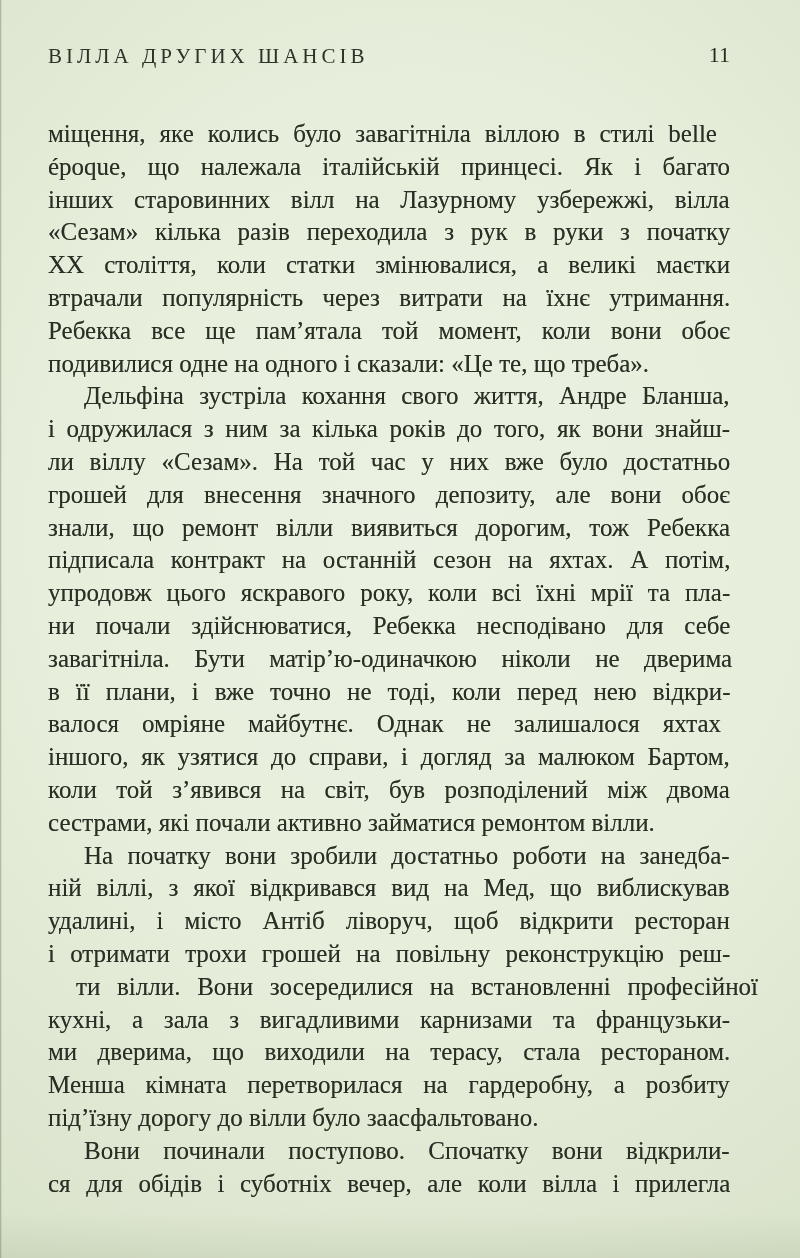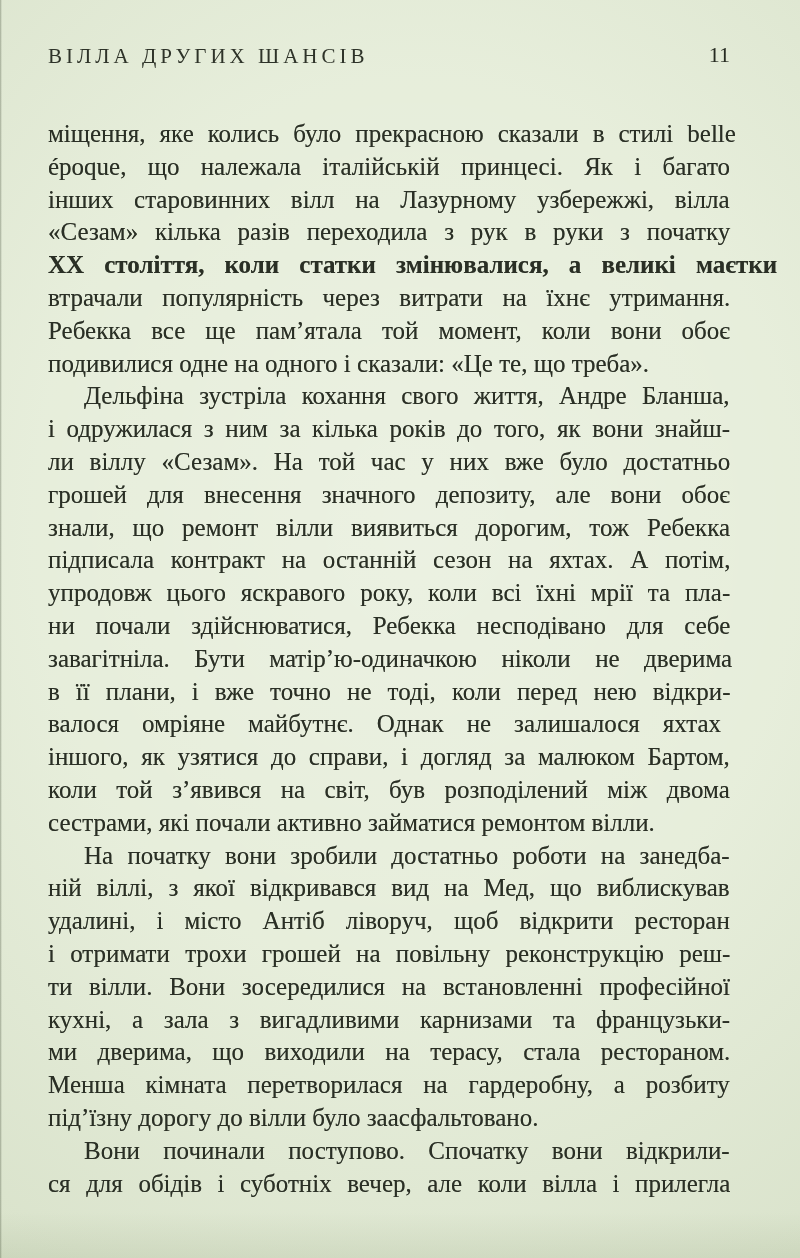--- a/index.html
+++ b/index.html
@@ -78,25 +78,25 @@
 </style>
 </head>
 <body>
 
 <div class="scan">
   <div class="page-header">
     <span class="running-title">ВІЛЛА ДРУГИХ ШАНСІВ</span>
     <span class="page-number">11</span>
   </div>
   <div class="text-block" id="text-block">
-      <div class="line"><span style="word-spacing: 7.75px;">міщення, яке колись було прекрасною сказали в стилі belle</span></div>
+      <div class="line"><span style="word-spacing: 7.75px;">міщення, яке колись було завагітніла віллою в стилі belle</span></div>
       <div class="line"><span style="word-spacing: 15px;">époque, що належала італійській принцесі. Як і багато</span></div>
       <div class="line"><span style="word-spacing: 14.3333px;">інших старовинних вілл на Лазурному узбережжі, вілла</span></div>
       <div class="line"><span style="word-spacing: 10.5556px;">«Сезам» кілька разів переходила з рук в руки з початку</span></div>
-      <div class="line"><span style="word-spacing: 13.8571px; font-weight: bold;">ХХ століття, коли статки змінювалися, а великі маєтки</span></div>
+      <div class="line"><span style="word-spacing: 13.8571px;">ХХ століття, коли статки змінювалися, а великі маєтки</span></div>
       <div class="line"><span style="word-spacing: 13.1667px;">втрачали популярність через витрати на їхнє утримання.</span></div>
       <div class="line"><span style="word-spacing: 13.75px;">Ребекка все ще пам’ятала той момент, коли вони обоє</span></div>
       <div class="line"><span>подивилися одне на одного і сказали: «Це те, що треба».</span></div>
       <div class="line" style="padding-left: 36px;"><span style="word-spacing: 9px;">Дельфіна зустріла кохання свого життя, Андре Бланша,</span></div>
       <div class="line"><span style="word-spacing: 5.36364px;">і одружилася з ним за кілька років до того, як вони знайш-</span></div>
       <div class="line"><span style="word-spacing: 9.5px;">ли віллу «Сезам». На той час у них вже було достатньо</span></div>
       <div class="line"><span style="word-spacing: 13.8571px;">грошей для внесення значного депозиту, але вони обоє</span></div>
       <div class="line"><span style="word-spacing: 11.5714px;">знали, що ремонт вілли виявиться дорогим, тож Ребекка</span></div>
       <div class="line"><span style="word-spacing: 10.375px;">підписала контракт на останній сезон на яхтах. А потім,</span></div>
       <div class="line"><span style="word-spacing: 8.55556px;">упродовж цього яскравого року, коли всі їхні мрії та пла-</span></div>
@@ -104,21 +104,21 @@
       <div class="line"><span style="word-spacing: 18.2px;">завагітніла. Бути матір’ю-одиначкою ніколи не дверима</span></div>
       <div class="line"><span style="word-spacing: 9.81818px;">в її плани, і вже точно не тоді, коли перед нею відкри-</span></div>
       <div class="line"><span style="word-spacing: 16.6667px;">валося омріяне майбутнє. Однак не залишалося яхтах</span></div>
       <div class="line"><span style="word-spacing: 6.44444px;">іншого, як узятися до справи, і догляд за малюком Бартом,</span></div>
       <div class="line"><span style="word-spacing: 13.125px;">коли той з’явився на світ, був розподілений між двома</span></div>
       <div class="line"><span>сестрами, які почали активно займатися ремонтом вілли.</span></div>
       <div class="line" style="padding-left: 36px;"><span style="word-spacing: 8px;">На початку вони зробили достатньо роботи на занедба-</span></div>
       <div class="line"><span style="word-spacing: 8.66667px;">ній віллі, з якої відкривався вид на Мед, що виблискував</span></div>
       <div class="line"><span style="word-spacing: 14.8571px;">удалині, і місто Антіб ліворуч, щоб відкрити ресторан</span></div>
       <div class="line"><span style="word-spacing: 9px;">і отримати трохи грошей на повільну реконструкцію реш-</span></div>
-      <div class="line"><span style="word-spacing: 10.5px;">ти вілли. Вони зосередилися на встановленні професійної</span></div>
+      <div class="line"><span style="word-spacing: 10.5px; margin-left: 28px;">ти вілли. Вони зосередилися на встановленні професійної</span></div>
       <div class="line"><span style="word-spacing: 14.4286px;">кухні, а зала з вигадливими карнизами та французьки-</span></div>
       <div class="line"><span style="word-spacing: 14.1429px;">ми дверима, що виходили на терасу, стала рестораном.</span></div>
       <div class="line"><span style="word-spacing: 14.5px;">Менша кімната перетворилася на гардеробну, а розбиту</span></div>
       <div class="line"><span>під’їзну дорогу до вілли було заасфальтовано.</span></div>
       <div class="line" style="padding-left: 36px;"><span style="word-spacing: 17px; margin-top: 22px;">Вони починали поступово. Спочатку вони відкрили-</span></div>
       <div class="line"><span style="word-spacing: 9.3px;">ся для обідів і суботніх вечер, але коли вілла і прилегла</span></div>
     </div>
 </div>
 
 </body></html>

